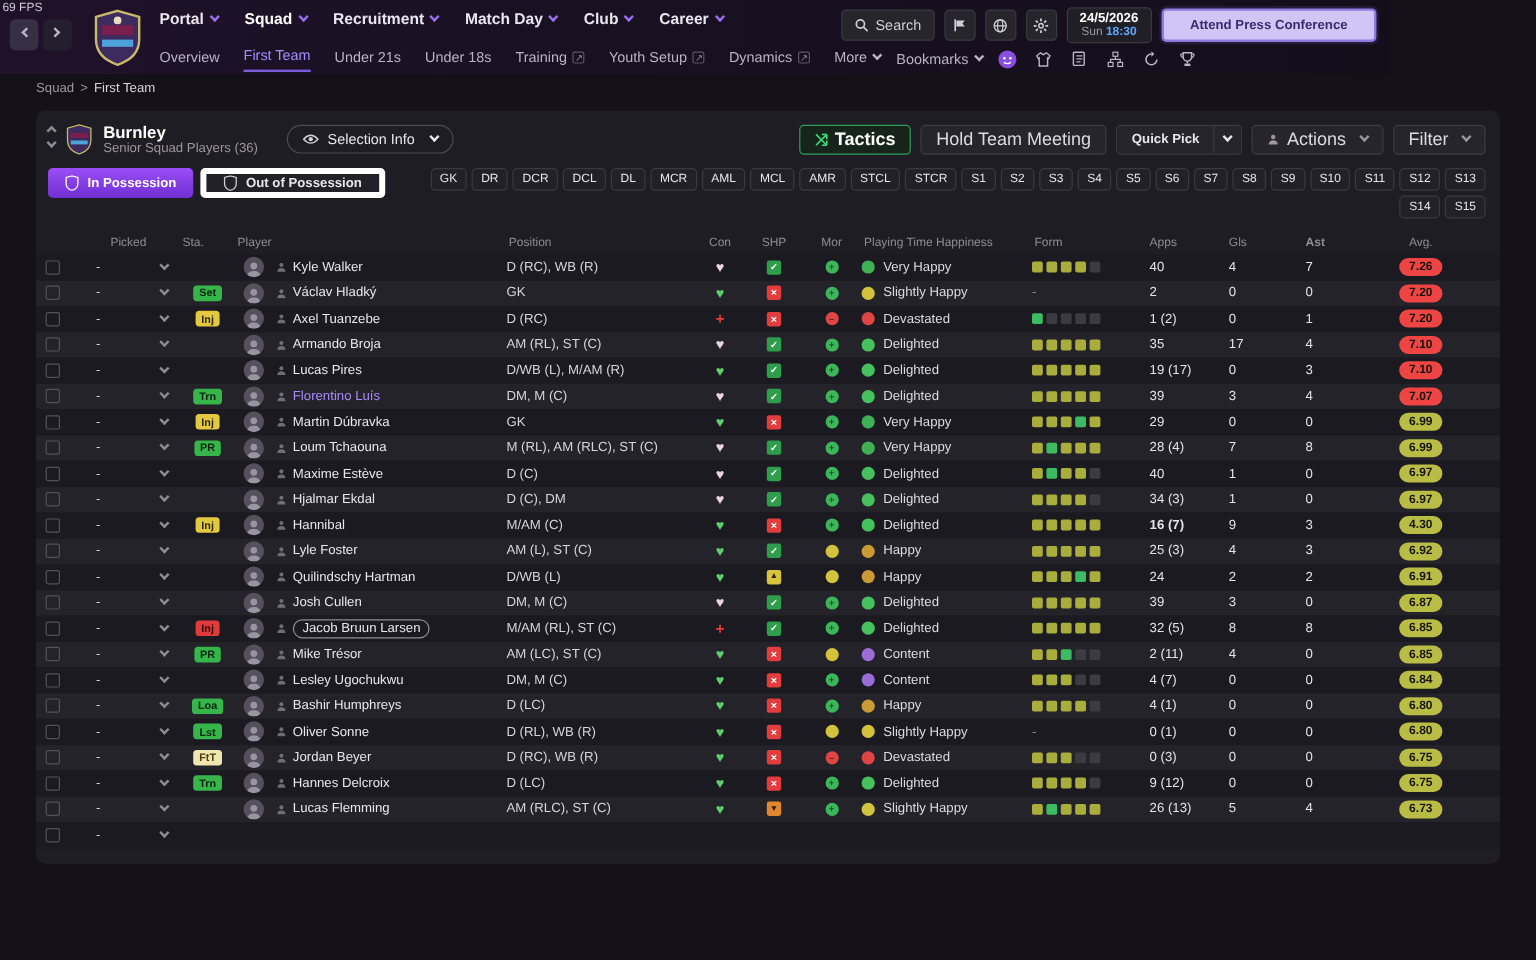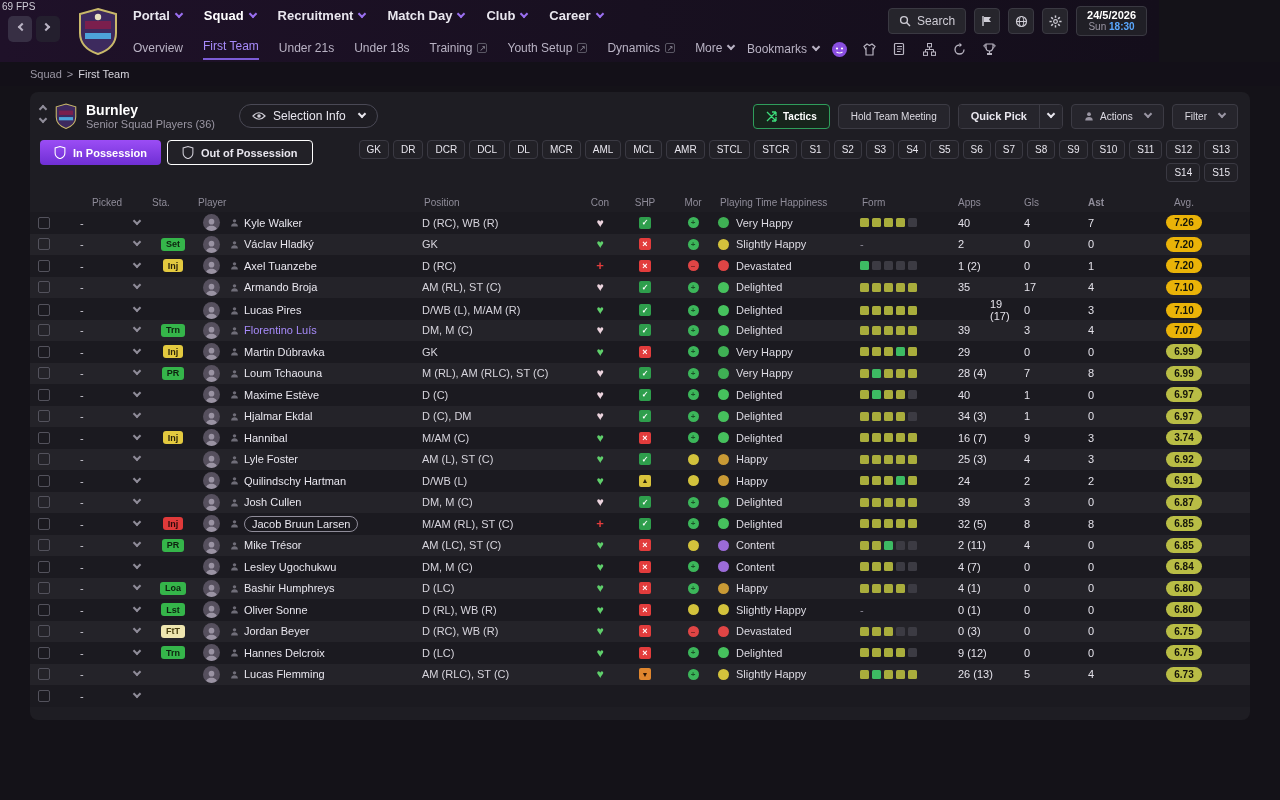--- a/index.html
+++ b/index.html
@@ -55,34 +55,34 @@
   .updown{display:flex;flex-direction:column;gap:4px;margin-right:8px;color:#8f8c99;}
   .updown .caret{margin:0;}
   .updown .up{transform:rotate(-135deg);}
   .crest-sm{width:24px;height:26px;margin-right:8px;}
   .clubname{font-size:14px;font-weight:bold;color:#fff;line-height:1.15;}
   .clubsub{font-size:11px;color:#9a96a3;}
   .selinfo{display:flex;align-items:center;gap:7px;border:1px solid #4a4955;border-radius:14px;
     padding:4px 12px;font-size:12px;color:#e8e6ee;margin-left:24px;cursor:pointer;}
   .pheadbtns{margin-left:auto;display:flex;gap:8px;align-items:center;}
   .btn{height:25px;background:#26252c;border:1px solid #3c3b44;border-radius:4px;color:#dcdae2;
-    font-size:10px;padding:0 12px;display:flex;align-items:center;gap:6px;cursor:pointer;}
+    font-size:15px;padding:0 12px;display:flex;align-items:center;gap:6px;cursor:pointer;}
   .btn.tactics{border-color:#2f9e5b;background:#17241c;color:#fff;font-weight:bold;}
   .btn .caret{color:#9a96a3;}
   .splitbtn{display:flex;align-items:stretch;height:25px;border:1px solid #3c3b44;border-radius:4px;
     overflow:hidden;cursor:pointer;}
   .splitbtn .main{background:#26252c;display:flex;align-items:center;padding:0 12px;font-size:11px;font-weight:bold;}
   .splitbtn .drop{background:#26252c;border-left:1px solid #3c3b44;display:flex;align-items:center;padding:0 8px;}
   
   .pcontrols{display:flex;justify-content:space-between;align-items:flex-start;padding:4px 12px 6px 10px;}
   .toggles{display:flex;gap:6px;}
   .toggle{height:25px;border-radius:4px;display:flex;align-items:center;gap:7px;font-size:11px;
     font-weight:bold;padding:0 14px;cursor:pointer;}
   .toggle.on{background:linear-gradient(180deg,#9b4df5,#6f2fd4);color:#fff;}
-  .toggle.off{background:#222127;border:1px solid #ffffff;color:#e8e6ee;}
+  .toggle.off{background:#222127;border:5px solid #ffffff;color:#e8e6ee;}
   .chips{width:880px;display:flex;flex-wrap:wrap;gap:4px;justify-content:flex-end;}
   .chip{background:#222127;border:1px solid #3a3942;border-radius:4px;color:#e8e6ee;font-size:10px;
     padding:3px 7px;cursor:pointer;font-family:inherit;}
   
   .tablewrap{height:516px;overflow:hidden;margin-top:4px;}
   .grid{display:grid;grid-template-columns:34px 86px 46px 30px 196px 156px 44px 46px 50px 142px 96px 66px 64px 62px 72px 1fr;
     align-items:center;}
   .thead{height:20px;font-size:10px;color:#8f8c99;}
   .thead span{white-space:nowrap;}
   .row{height:21.5px;font-size:11px;cursor:pointer;}
@@ -129,21 +129,21 @@
   .tone-content{background:#9b6bd8;}
   .haplbl{color:#dcdae2;white-space:nowrap;}
   .fsq{width:9px;height:9px;border-radius:1.5px;margin-right:3px;}
   .f-y{background:#a9ad3c;}
   .f-g{background:#3dbb63;}
   .f-e{background:#3c3b43;}
   .fdash{color:#8f8c99;}
   .num{color:#e4e2ea;}
   .avg{min-width:36px;text-align:center;font-size:10px;font-weight:bold;border-radius:8px;
     padding:2px 0;background:#b9bd45;color:#15150a;}
-  .avg.hi{background:#eab308;}
+  .avg.hi{background:#ef4444;}
   svg{display:block;}
 </style>
 </head>
 <body>
 
 <div class="topbar">
   <div class="fps">69 FPS</div>
   <button class="navbtn back">
       <span class="caret left"></span>
     </button>
@@ -226,20 +226,21 @@
               <line x1="11.6" y1="2.4" x2="9.8" y2="4.2"></line>
               <line x1="4.2" y1="9.8" x2="2.4" y2="11.6"></line>
             </g>
           </svg>
         </span>
       </div>
     <div class="datebox">
       <div class="d">24/5/2026</div>
       <div class="t"><span>Sun</span> <b>18:30</b></div>
     </div>
+    <button class="pressbtn">Attend Press Conference</button>
   </div>
 
   <nav class="subnav">
       <div class="sub-item">
         <span>Overview</span>
       </div>
       <div class="sub-item active">
         <span>First Team</span>
       </div>
       <div class="sub-item">
@@ -753,21 +754,21 @@
             <span class="haplbl">Delighted</span>
           </div>
           <div class="cell">
             <span class="fsq f-y"></span>
             <span class="fsq f-y"></span>
             <span class="fsq f-y"></span>
             <span class="fsq f-y"></span>
             <span class="fsq f-y"></span>
           </div>
           <div class="cell">
-            <span class="num" style="padding-left: 2px; margin-left: 32px;">19 (17)</span>
+            <span class="num" style="padding-left: 2px;">19 (17)</span>
           </div>
           <div class="cell">
             <span class="num" style="padding-left: 2px;">0</span>
           </div>
           <div class="cell">
             <span class="num" style="padding-left: 2px;">3</span>
           </div>
           <div class="cell c-center">
             <span class="avg hi">7.10</span>
           </div>
@@ -1151,30 +1152,30 @@
             <span class="haplbl">Delighted</span>
           </div>
           <div class="cell">
             <span class="fsq f-y"></span>
             <span class="fsq f-y"></span>
             <span class="fsq f-y"></span>
             <span class="fsq f-y"></span>
             <span class="fsq f-y"></span>
           </div>
           <div class="cell">
-            <span class="num" style="padding-left: 2px;">16 (7)</span>
+            <span class="num" style="padding-left: 2px; font-weight: bold;">16 (7)</span>
           </div>
           <div class="cell">
             <span class="num" style="padding-left: 2px;">9</span>
           </div>
           <div class="cell">
             <span class="num" style="padding-left: 2px;">3</span>
           </div>
           <div class="cell c-center">
-            <span class="avg">3.74</span>
+            <span class="avg">4.30</span>
           </div>
           <div class="cell"></div>
         </div>
         <div class="grid row">
           <div class="cell">
             <span class="cbx"></span>
           </div>
           <div class="cell">
             <span class="pick">
               <span>-</span>

